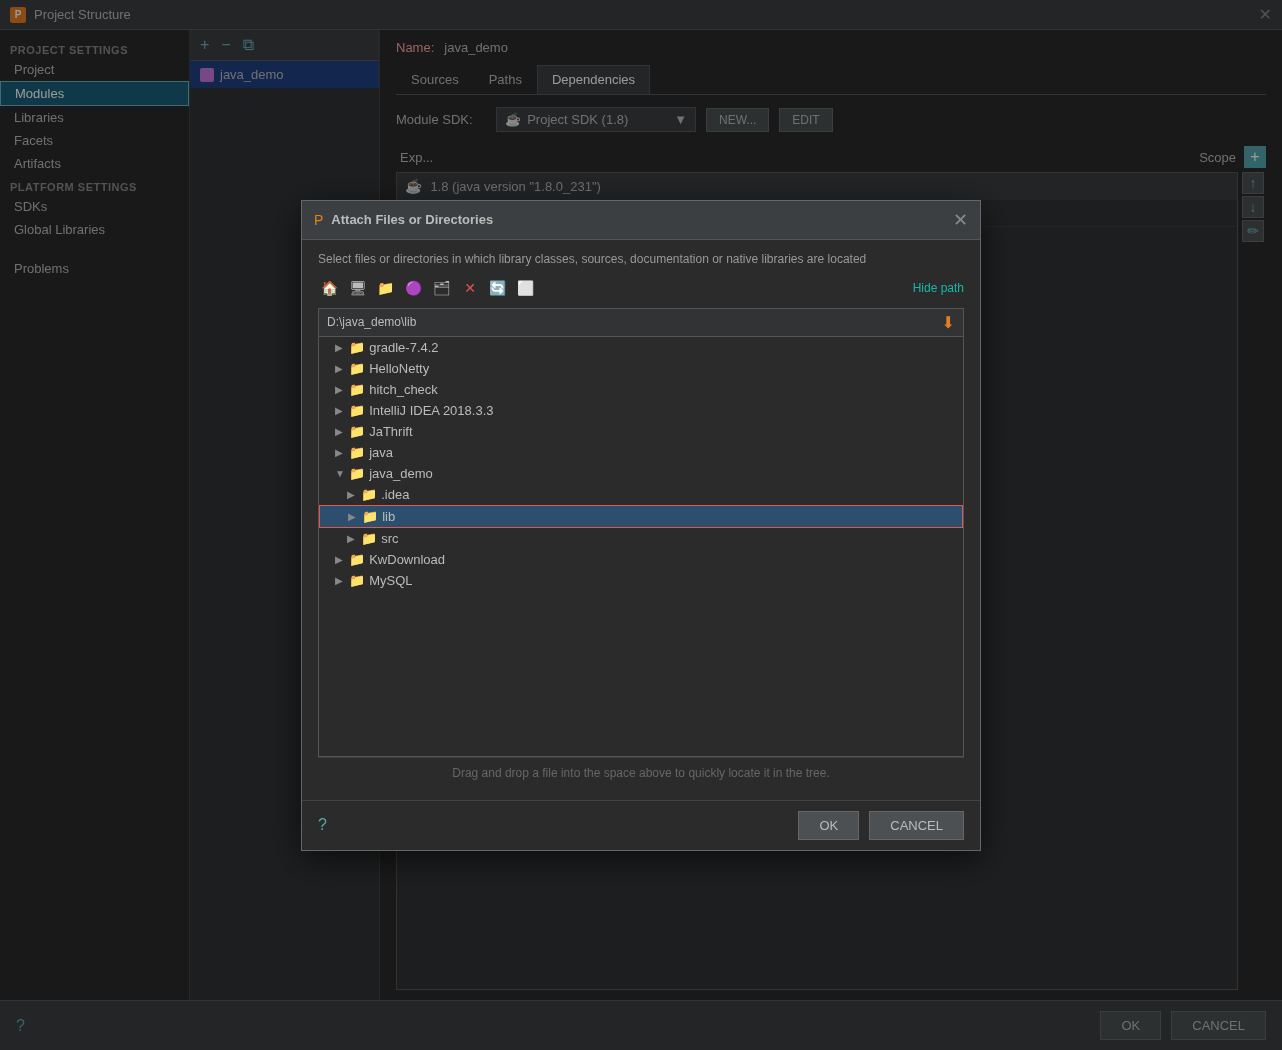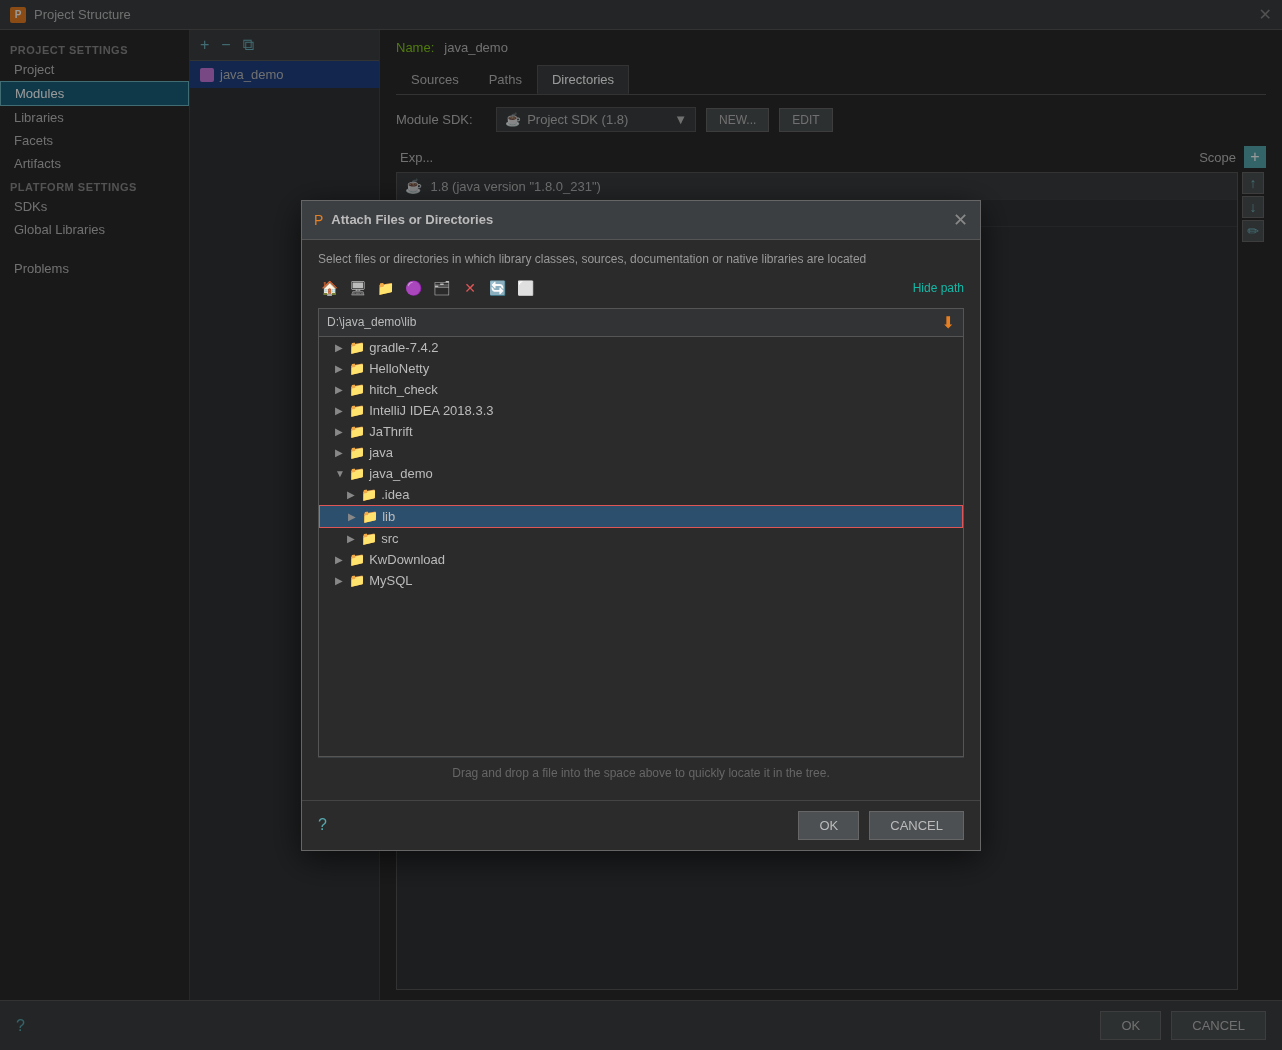--- a/index.html
+++ b/index.html
@@ -96,21 +96,21 @@
       flex-direction: column;
       padding: 10px 16px;
       overflow: hidden;
     }
     .name-row {
       display: flex;
       align-items: center;
       margin-bottom: 10px;
       gap: 10px;
     }
-    .name-label { color: #84cc16; font-size: 13px; }
+    .name-label { color: #fca5a5; font-size: 13px; }
     .name-value { color: #bbb; font-size: 13px; }
 
     
     .tabs {
       display: flex;
       border-bottom: 1px solid #555;
       margin-bottom: 12px;
     }
     .tab {
       padding: 6px 14px;
@@ -419,21 +419,21 @@
   <div class="content-area">
 
     <div class="name-row">
       <span class="name-label">Name:</span>
       <span class="name-value">java_demo</span>
     </div>
 
     <div class="tabs">
       <div class="tab">Sources</div>
       <div class="tab">Paths</div>
-      <div class="tab active">Directories</div>
+      <div class="tab active">Dependencies</div>
     </div>
 
     <div class="sdk-row">
       <span class="sdk-label">Module SDK:</span>
       <div class="sdk-select">
         <span>☕</span>
         <span>Project SDK (1.8)</span>
         <span style="margin-left: auto;">▼</span>
       </div>
       <button class="sdk-btn">NEW...</button>

